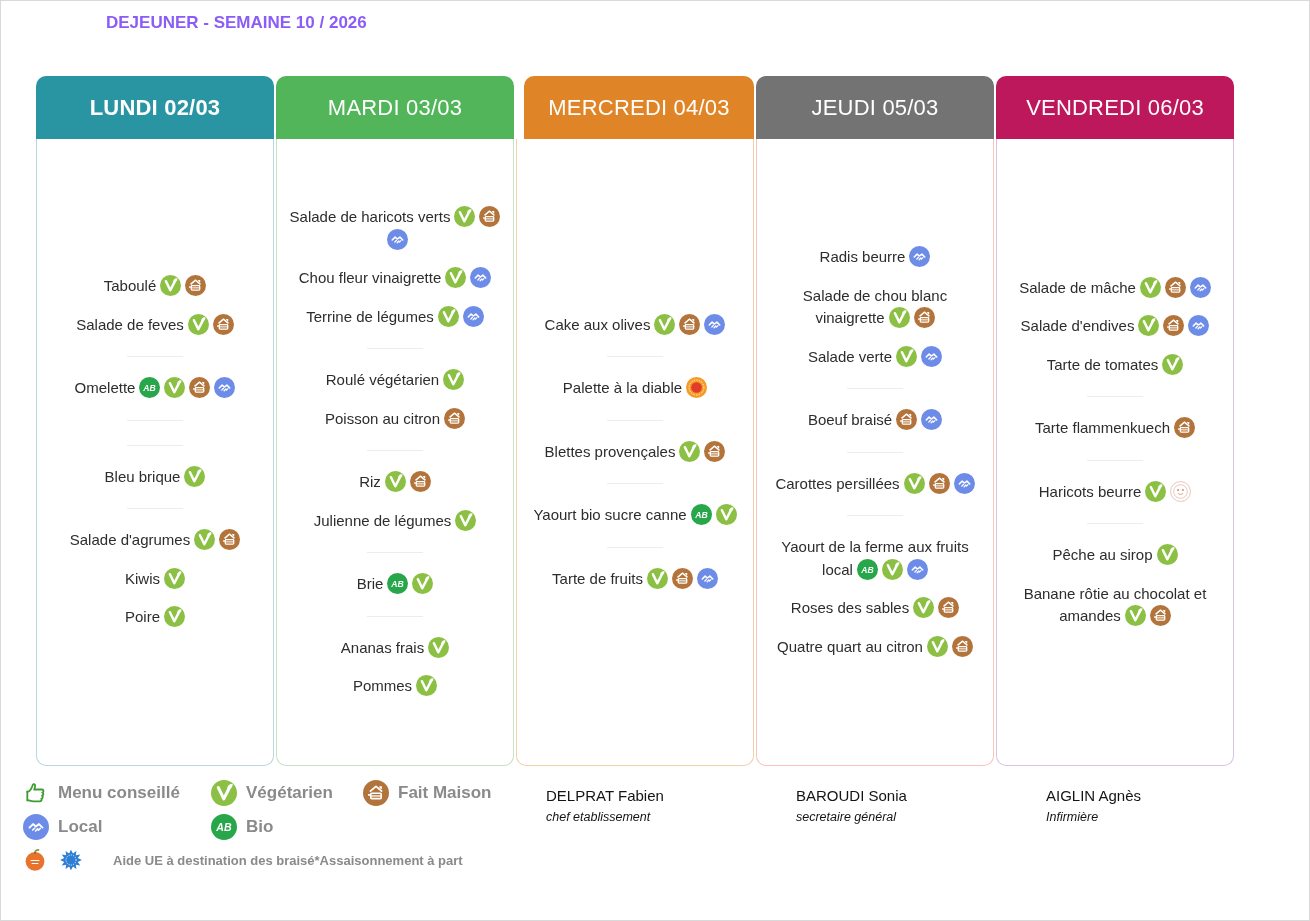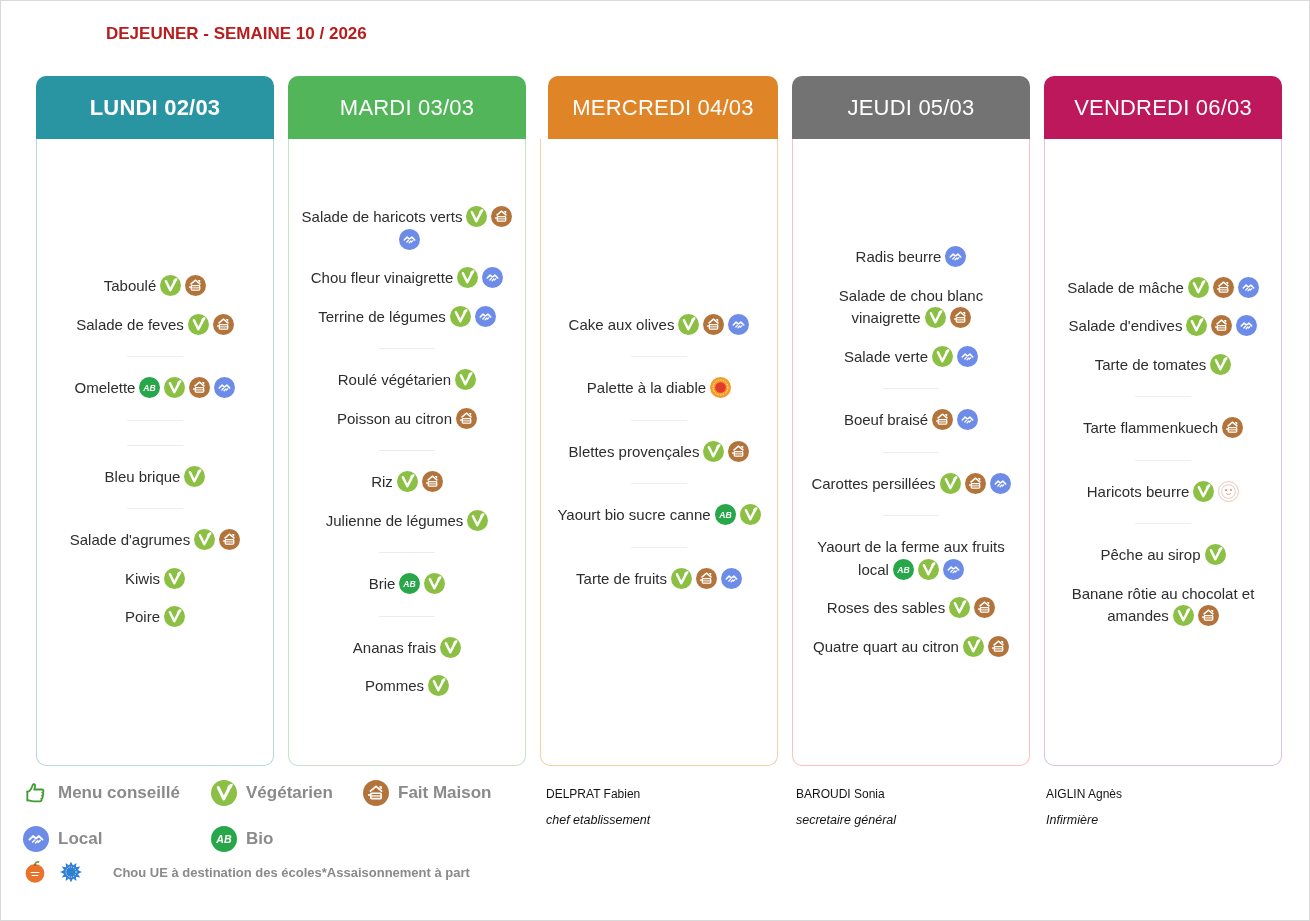--- a/index.html
+++ b/index.html
@@ -1,58 +1,58 @@
 <!DOCTYPE html>
 <html><head>
 <meta charset="utf-8">
 <style>
   * { margin:0; padding:0; box-sizing:border-box; }
   html,body { width:1310px; height:921px; background:#fff; font-family:"Liberation Sans", sans-serif; }
   .page { position:relative; width:1310px; height:921px; background:#fff; border:1px solid #d9d9d9; overflow:hidden; }
 
   .page-title {
-    position:absolute; left:105px; top:22px; width:300px;
-    font-size:17px; font-weight:bold; color:#b91c1c; line-height:1.35;
+    position:absolute; left:105px; top:11px; width:300px;
+    font-size:17px; font-weight:bold; color:#8b5cf6; line-height:1.35;
   }
 
   .columns {
     position:absolute; left:35px; top:75px; width:1246px;
-    display:flex; gap:14px;
+    display:flex; gap:2px;
   }
   .day-column { width:238px; display:flex; flex-direction:column; }
   .day-header {
     height:63px; border-radius:10px 10px 0 0;
     display:flex; align-items:center; justify-content:center;
     color:#fff; font-size:22px; letter-spacing:0.2px;
   }
   .day-header.bold { font-weight:bold; }
   .day-body {
     height:627px; border:1px solid #ddd; border-top:none;
     border-radius:0 0 10px 10px; background:#fff;
     display:flex; flex-direction:column; justify-content:center;
     padding:6px 10px; text-align:center;
   }
   .menu-item { margin:8px 0; font-size:15px; color:#2d2d2d; line-height:1.5; }
   .mi-icon { display:inline-block; vertical-align:-5px; margin-left:4px; }
   .mi-icon svg { width:21px; height:21px; display:block; }
   .group-divider { width:56px; border-top:1px solid #ececec; margin:12px auto; }
 
   .footer-legend { position:absolute; left:22px; top:779px; width:520px; }
-  .legend-grid { display:grid; grid-template-columns:188px 152px 180px; row-gap:20px; }
+  .legend-grid { display:grid; grid-template-columns:188px 152px 180px; row-gap:8px; }
   .legend-entry { display:flex; align-items:center; gap:9px; font-size:17px; font-weight:bold; color:#8a8a8a; }
   .legend-entry .lg-icon svg { width:26px; height:26px; display:block; }
   .legend-row3 { display:flex; align-items:center; margin-top:8px; }
   .legend-row3 .lg-icon svg { width:24px; height:24px; display:block; }
   .legend-row3 .lg-icon { margin-right:12px; }
   .aide-ue-label { font-size:13px; font-weight:bold; color:#8a8a8a; margin-left:18px; }
   .assaisonnement-label { font-size:13px; font-weight:bold; color:#8a8a8a; }
 
   .staff-block { position:absolute; top:786px; width:240px; }
-  .staff-name { font-size:12px; color:#141414; }
-  .staff-role { font-size:12.5px; font-style:italic; color:#141414; margin-top:12px; }
+  .staff-name { font-size:15px; color:#141414; }
+  .staff-role { font-size:12.5px; font-style:italic; color:#141414; margin-top:6px; }
   #staff-1 { left:545px; } #staff-2 { left:795px; } #staff-3 { left:1045px; }
 </style>
 </head>
 <body>
 
 <div class="page">
 
   <div class="page-title">DEJEUNER - SEMAINE 10 / 2026</div>
 
   <div class="columns" id="columns">
@@ -536,21 +536,21 @@
             <path d="M11 3.6 L11 5.4" stroke="#8a5a2a" stroke-width="1.2"></path>
             <path d="M7 11.5 H15 M8 14.2 H14" stroke="#fff" stroke-width="1"></path>
           </svg>
         </span>
       <span class="lg-icon">
           <svg viewBox="0 0 22 22">
             <path d="M11 1.5 L12.8 5 L16 2.8 L15.4 6.6 L19.5 6 L17.2 9.2 L21 11 L17.2 12.8 L19.5 16 L15.4 15.4 L16 19.2 L12.8 17 L11 20.5 L9.2 17 L6 19.2 L6.6 15.4 L2.5 16 L4.8 12.8 L1 11 L4.8 9.2 L2.5 6 L6.6 6.6 L6 2.8 L9.2 5 Z" fill="#2e7fd4"></path>
             <circle cx="11" cy="11" r="4.6" fill="none" stroke="#fff" stroke-width="0.9" stroke-dasharray="0.9 1.2"></circle>
           </svg>
         </span>
-      <span class="aide-ue-label">Chou UE à destination des écoles</span>
+      <span class="aide-ue-label">Aide UE à destination des braisé</span>
       <span class="assaisonnement-label">*Assaisonnement à part</span>
     </div>
   </div>
 
   <div class="staff-block" id="staff-1">
     <div class="staff-name">DELPRAT Fabien</div>
     <div class="staff-role">chef etablissement</div>
   </div>
   <div class="staff-block" id="staff-2">
     <div class="staff-name">BAROUDI Sonia</div>

